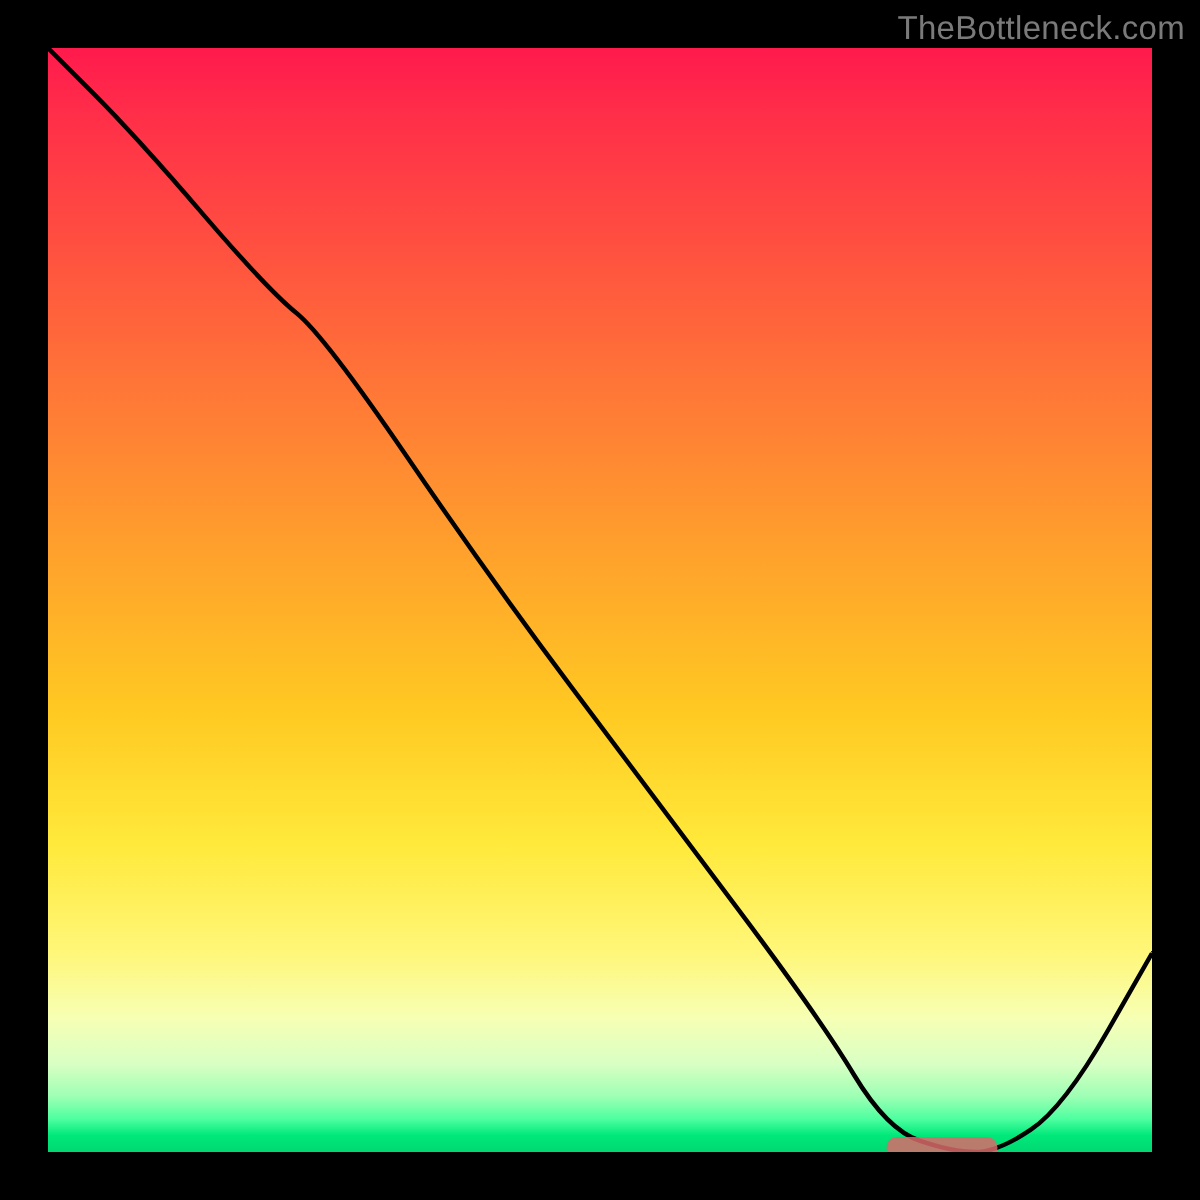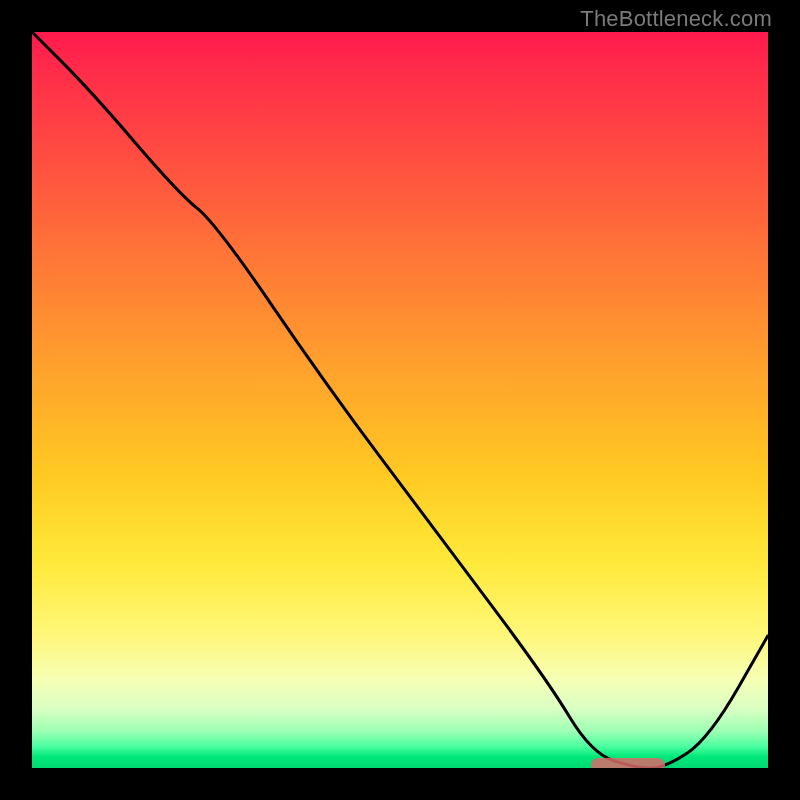--- a/index.html
+++ b/index.html
@@ -54,21 +54,21 @@
   .marker {
     position: absolute;
     height: 14px;
     border-radius: 7px;
     background: #d96a6a;
     opacity: 0.85;
   }
   .watermark {
     position: absolute;
     top: 6px;
-    right: 28px;
+    right: 10px;
     color: #7a7a7a;
     font-size: 22px;
     letter-spacing: 0.2px;
     user-select: none;
   }
 </style>
 </head>
 <body>
 
 <div class="frame">

